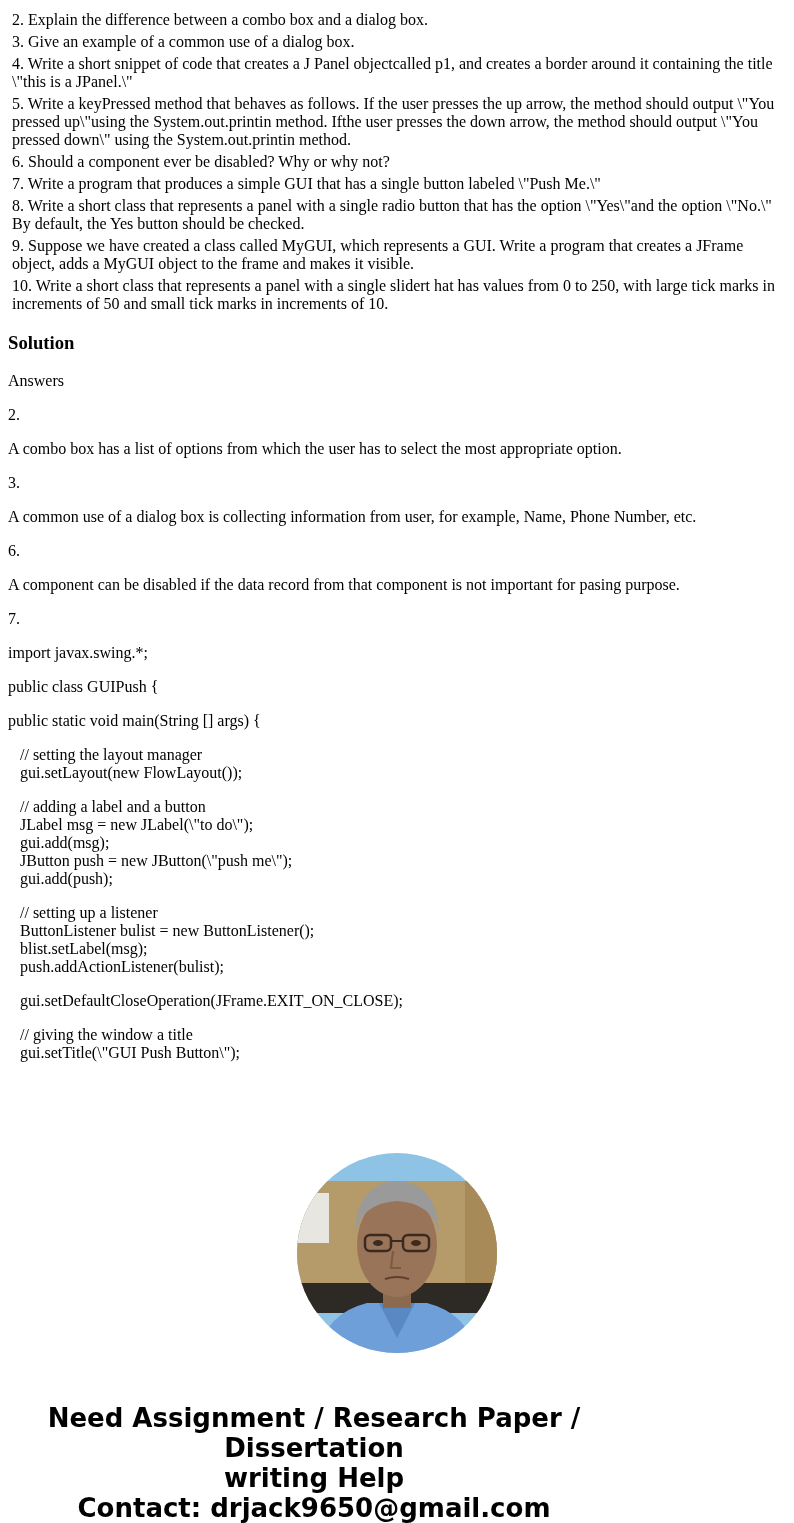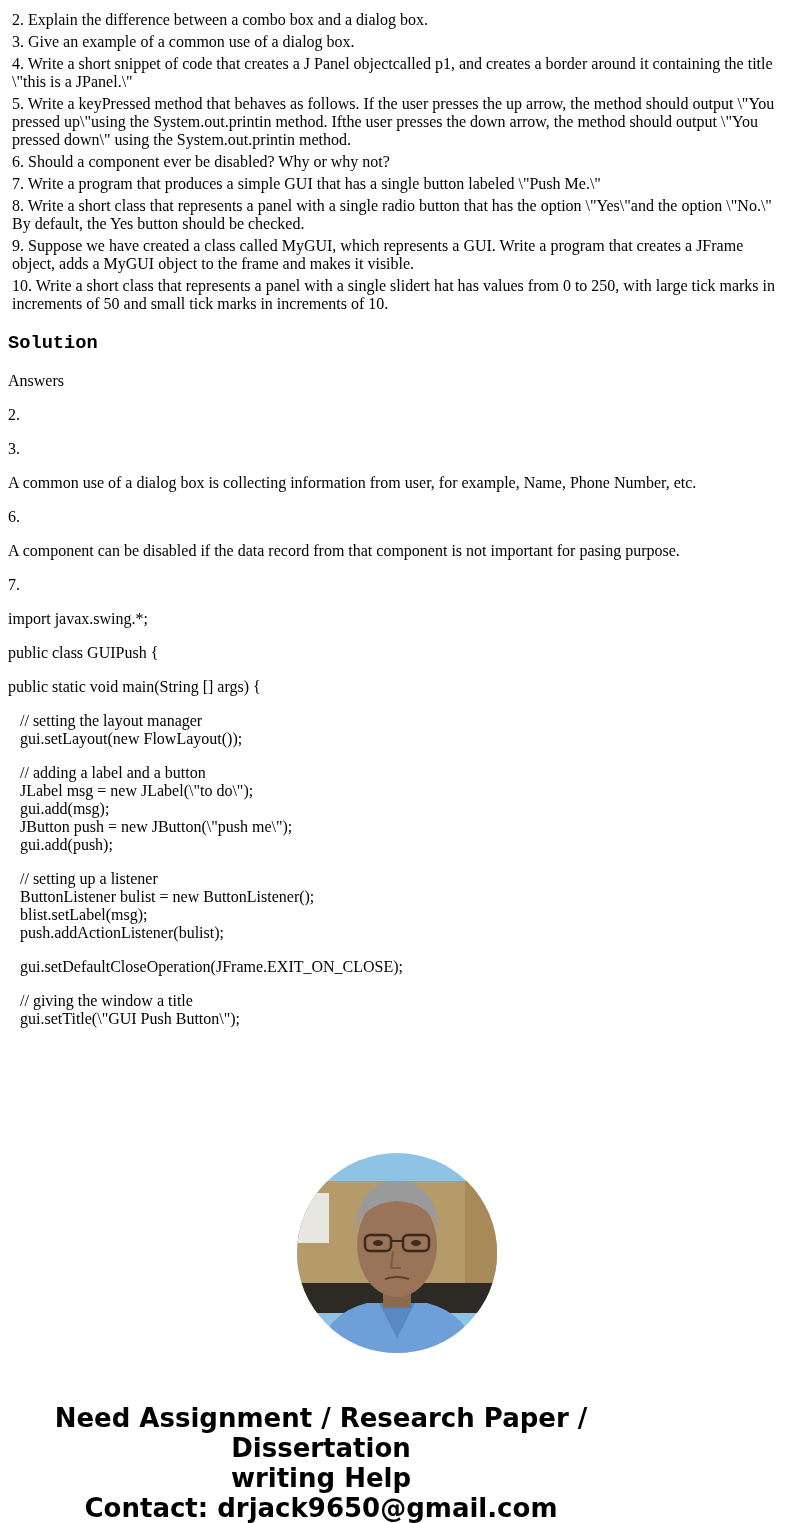--- a/index.html
+++ b/index.html
@@ -26,21 +26,20 @@
       line-height: 18px;
     }
     .questions div {
       margin: 4px;
     }
     h3.solution-title {
       font-size: 18.7px;
       font-weight: bold;
       margin: 19px 0 18px 0;
       line-height: 22px;
-      font-family: Liberation Mono, monospace;
     }
     p {
       margin: 0 0 16px 0;
       line-height: 18px;
     }
     .code-block {
       margin: 0 0 16px 0;
       padding-left: 12px;
       line-height: 18px;
       white-space: pre;
@@ -58,21 +57,20 @@
     .footer {
       position: absolute;
       left: 0;
       top: 1403px;
       width: 628px;
       text-align: center;
       font-family: "DejaVu Sans", "Liberation Sans", sans-serif;
       font-weight: bold;
       font-size: 26px;
       line-height: 30px;
-      padding-left: 7px;
     }
     .footer div { margin: 0; }
   </style>
 </head>
 <body>
 
 <div class="content">
   <div class="questions">
     <div>2. Explain the difference between a combo box and a dialog box.</div>
     <div>3. Give an example of a common use of a dialog box.</div>
@@ -83,20 +81,21 @@
     <div>8. Write a short class that represents a panel with a single radio button that has the option \"Yes\"and the option \"No.\" By default, the Yes button should be checked.</div>
     <div>9. Suppose we have created a class called MyGUI, which represents a GUI. Write a program that creates a JFrame object, adds a MyGUI object to the frame and makes it visible.</div>
     <div>10. Write a short class that represents a panel with a single slidert hat has values from 0 to 250, with large tick marks in increments of 50 and small tick marks in increments of 10.</div>
   </div>
 
   <h3 class="solution-title">Solution</h3>
 
   <p>Answers</p>
 
   <p>2.</p>
+  <p>A combo box has a list of options from which the user has to select the most appropriate option.</p>
 
   <p>3.</p>
   <p>A common use of a dialog box is collecting information from user, for example, Name, Phone Number, etc.</p>
 
   <p>6.</p>
   <p>A component can be disabled if the data record from that component is not important for pasing purpose.</p>
 
   <p>7.</p>
 
   <p>import javax.swing.*;</p>

